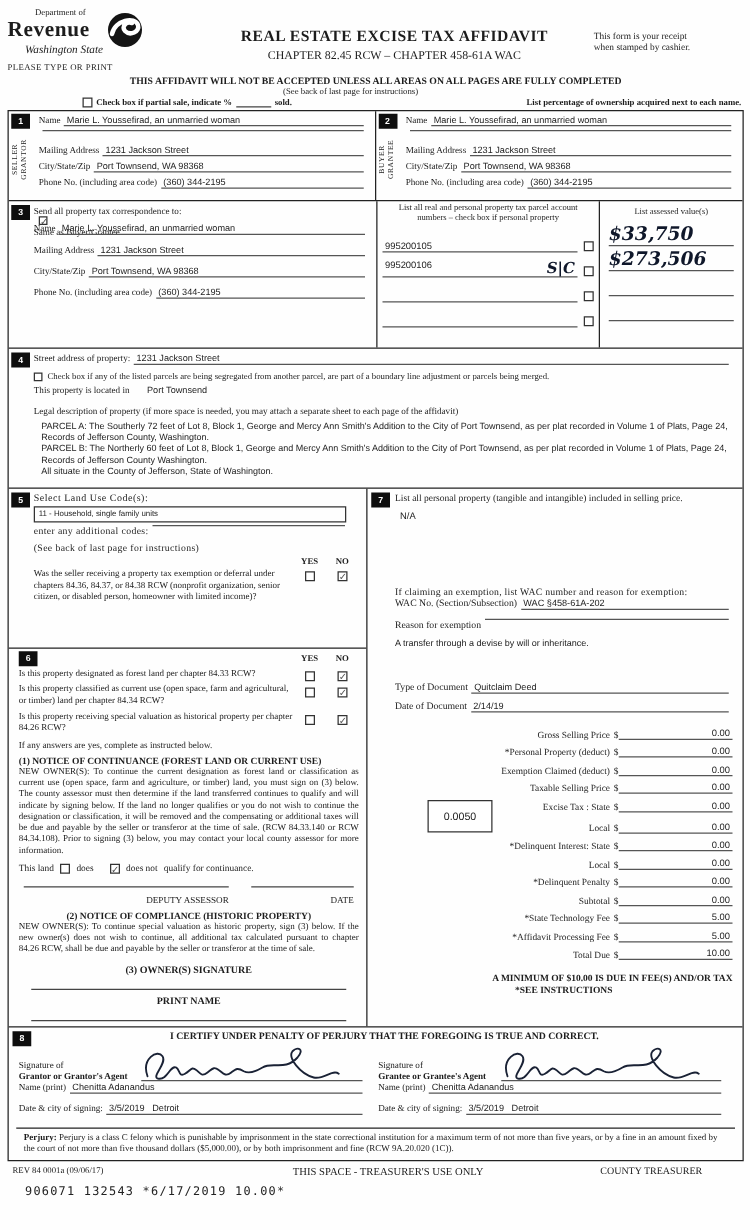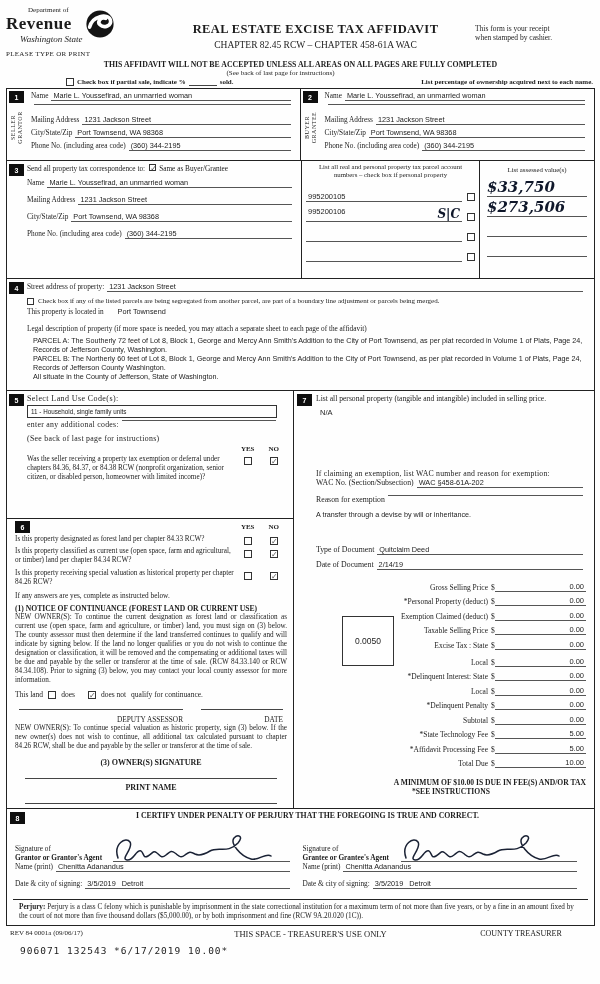--- a/index.html
+++ b/index.html
@@ -80,28 +80,28 @@
   .landrow { display:flex; align-items:center; gap:5px; margin-top:5px; font-size:7.5px; }
   .dalines { display:flex; gap:18px; margin-top:10px; padding:0 4px; }
   .daline { border-top:1px solid #444; text-align:right; font-size:7.3px; padding-top:5px; }
   .ctr { text-align:center; }
   .sigline { border-bottom:1px solid #444; height:12px; margin:0 10px; }
   
   .feelbl-row { display:flex; align-items:flex-end; height:14.5px; position:relative; }
   .feelbl { width:172px; text-align:right; font-size:7.5px; flex:none; }
   .fee-line { flex:1; border-bottom:1px solid #555; text-align:right; font-size:7.5px; padding:0 2px; font-family:"Liberation Sans",sans-serif; }
   .dollar { margin-left:3px; flex:none; }
-  .ratebox { position:absolute; left:26px; bottom:1px; border:1px solid #333; padding:19px 12px; font-size:8.5px;
+  .ratebox { position:absolute; left:26px; bottom:1px; border:1px solid #333; padding:7px 12px; font-size:8.5px;
              font-family:"Liberation Sans",sans-serif; background:#fff; }
   .minnote { text-align:right; font-weight:bold; font-size:7.6px; margin-top:10px; }
   
   .r8 { padding:2px 6px 0 6px; position:relative; }
   .certify { text-align:center; font-weight:bold; font-size:7.8px; padding-left:14px; }
   .r8 .num { position:absolute; left:3px; top:3px; }
-  .sigcols { display:flex; margin-top:20px; }
+  .sigcols { display:flex; margin-top:10px; }
   .sigcol { width:50%; padding:0 8px 0 2px; }
   .sig2l { font-size:7.3px; line-height:8.5px; width:95px; flex:none; }
   .sigrow { display:flex; align-items:flex-end; position:relative; height:22px; }
   .sigrow svg { position:absolute; left:95px; bottom:-2px; }
   .perjury { border-top:1.5px solid #222; margin-top:4px; padding:3px 6px 4px 6px; font-size:7.2px; line-height:9px; }
   
   .foot { display:flex; margin-top:3px; padding:0 4px; align-items:flex-start; }
   .foot .l { width:160px; font-size:7px; }
   .foot .c { flex:1; text-align:center; font-size:8.5px; }
   .foot .r { width:140px; text-align:center; font-size:8px; }
@@ -200,21 +200,21 @@
         <div class="frow">
             <span>Phone No. (including area code)</span>
             <span class="fill t">(360) 344-2195</span>
           </div>
       </div>
     </div>
 
     <div class="r2">
       <div class="sec3">
         <div class="num">3</div>
-        <div class="frow" style="height:14px;">
+        <div class="frow" style="height:14px;flex-direction:column;">
           <span>Send all property tax correspondence to:</span>
           <span class="cb sm" style="margin:0 3px 1px 4px;">✓</span>
           <span>Same as Buyer/Grantee</span>
         </div>
         <div class="frow" style="height:17px;">
             <span>Name</span>
             <span class="fill t">Marie L. Youssefirad, an unmarried woman</span>
           </div>
         <div class="frow" style="height:17px;">
             <span>Mailing Address</span>
@@ -342,20 +342,21 @@
             <span class="cb"></span>
             <span>does</span>
             <span class="cb" style="margin-left:8px;">✓</span>
             <span>does not</span>
             <span>qualify for continuance.</span>
           </div>
           <div class="dalines">
             <div class="daline" style="flex:2;">DEPUTY ASSESSOR</div>
             <div class="daline" style="flex:1;">DATE</div>
           </div>
+          <div class="notice-t ctr">(2) NOTICE OF COMPLIANCE (HISTORIC PROPERTY)</div>
           <div class="notice-b">NEW OWNER(S): To continue special valuation as historic property, sign (3) below. If the new owner(s) does not wish to continue, all additional tax calculated pursuant to chapter 84.26 RCW, shall be due and payable by the seller or transferor at the time of sale.</div>
           <div class="notice-t ctr" style="font-size:8px; margin-top:7px;">(3) OWNER(S) SIGNATURE</div>
           <div class="sigline"></div>
           <div class="ctr b" style="font-size:8px; margin-top:4px;">PRINT NAME</div>
           <div class="sigline"></div>
         </div>
       </div>
 
       <div class="colR">
         <div class="num">7</div>

